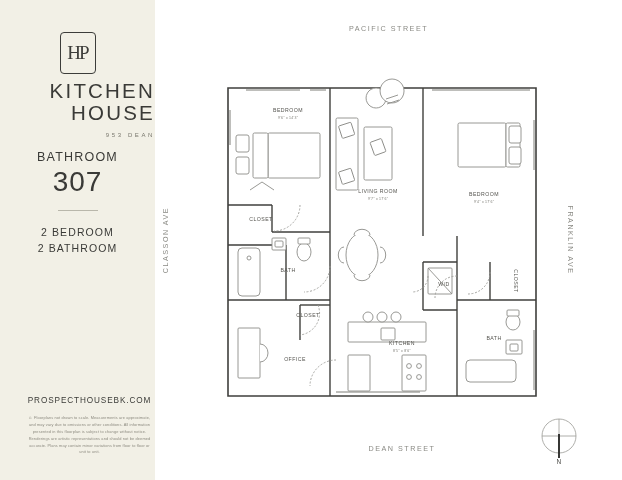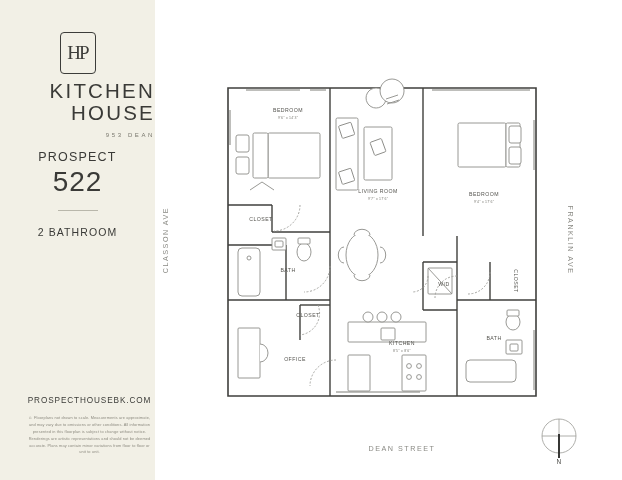--- a/index.html
+++ b/index.html
@@ -87,35 +87,37 @@
   <div id="sidebar">
 
     <div class="logo-wrap">
       <div class="logo-mark">HP</div>
       <div class="logo-name">KITCHEN</div>
       <div class="logo-name">HOUSE</div>
       <div class="logo-sub">953 DEAN</div>
     </div>
 
     <div class="apt-block">
-      <div class="apt-label">PROSPECT</div>
-      <div class="apt-number">522</div>
+      <div class="apt-label">BATHROOM</div>
+      <div class="apt-number">307</div>
       <div class="apt-rule"></div>
+      <div class="apt-beds">2 BEDROOM</div>
       <div class="apt-beds">2 BATHROOM</div>
     </div>
 
     <div class="site-block">
       <div class="site-url">PROSPECTHOUSEBK.COM</div>
       <div class="disclaimer"><span class="dc-icon">⌂</span> <span>Floorplans not drawn to scale. Measurements are approximate, and may vary due to omissions or other conditions. All information presented in this floorplan is subject to change without notice. Renderings are artistic representations and should not be deemed accurate. Plans may contain minor variations from floor to floor or unit to unit.</span></div>
     </div>
   </div>
   <div id="sidebar-divider"></div>
 
   <div id="plan">
 
+    <div class="street" id="street-top">PACIFIC STREET</div>
     <div class="street" id="street-bottom">DEAN STREET</div>
     <div class="street" id="street-left">CLASSON AVE</div>
     <div class="street" id="street-right">FRANKLIN AVE</div>
 
     <div id="compass">
       <svg width="48" height="48" viewBox="0 0 48 48">
         <circle cx="24" cy="22" r="17" fill="none" stroke="#9a9a95" stroke-width="0.8"></circle>
         <line x1="7" y1="22" x2="41" y2="22" stroke="#9a9a95" stroke-width="0.8"></line>
         <line x1="24" y1="5" x2="24" y2="39" stroke="#9a9a95" stroke-width="0.8"></line>
         <line x1="24" y1="20" x2="24" y2="44" stroke="#2f2f2d" stroke-width="1.9"></line>

